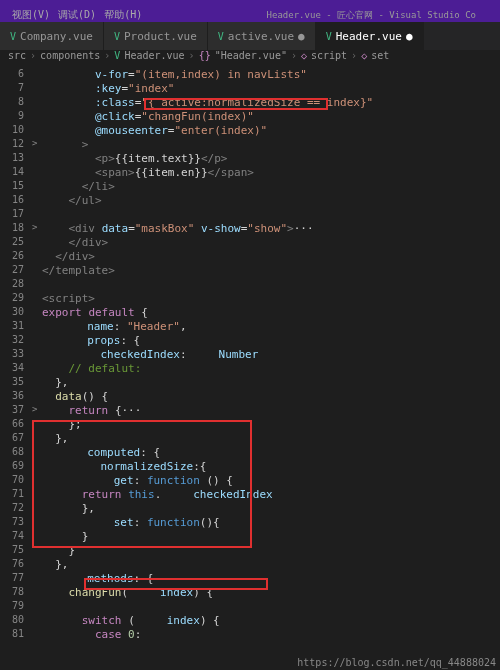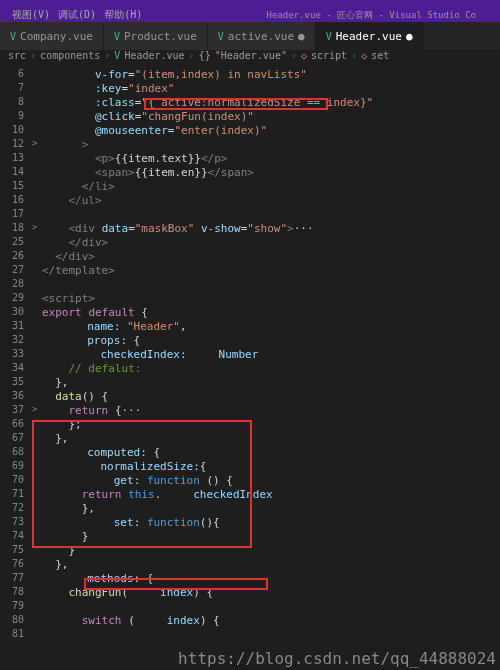--- a/index.html
+++ b/index.html
@@ -27,21 +27,21 @@
 .kw2 { color: #c586c0; }
 .fn { color: #dcdcaa; margin-top: 23px; }
 .var { color: #9cdcfe; margin-left: 32px; }
 .num { color: #b5cea8; }
 .cmt { color: #6a9937; }
 .pn { color: #d4d4d4; }
 .this { color: #569cd6; }
 .hlbox1 { position: absolute; border: 2px solid #e03030; left: 144px; top: 30px; width: 184px; height: 12px; pointer-events: none; }
 .hlbox2 { position: absolute; border: 2px solid #e03030; left: 32px; top: 352px; width: 220px; height: 128px; pointer-events: none; }
 .hlbox3 { position: absolute; border: 2px solid #e03030; left: 84px; top: 510px; width: 184px; height: 12px; pointer-events: none; }
-.watermark { position: absolute; bottom: 2px; right: 4px; color: #888; font-size: 16px; }
+.watermark { position: absolute; bottom: 2px; right: 4px; color: #888; font-size: 10px; }
 </style>
 </head>
 <body>
 
 <div class="titlebar">
   <div class="menu">
     <span>视图(V)</span>
     <span>调试(D)</span>
     <span>帮助(H)</span>
   </div>
@@ -286,16 +286,17 @@
       <div class="fold"></div>
     </div>
     <div class="line">
       <div class="gutter">80</div>
       <div class="fold"></div>
       <div class="code">      <span class="kw2">switch</span> <span class="pn">(</span><span class="var">index</span><span class="pn">) {</span></div>
     </div>
     <div class="line">
       <div class="gutter">81</div>
       <div class="fold"></div>
+      <div class="code">        <span class="kw2">case</span> <span class="num">0</span><span class="pn">:</span></div>
     </div>
   </div>
 
 <div class="watermark">https://blog.csdn.net/qq_44888024</div>
 
 </body></html>

